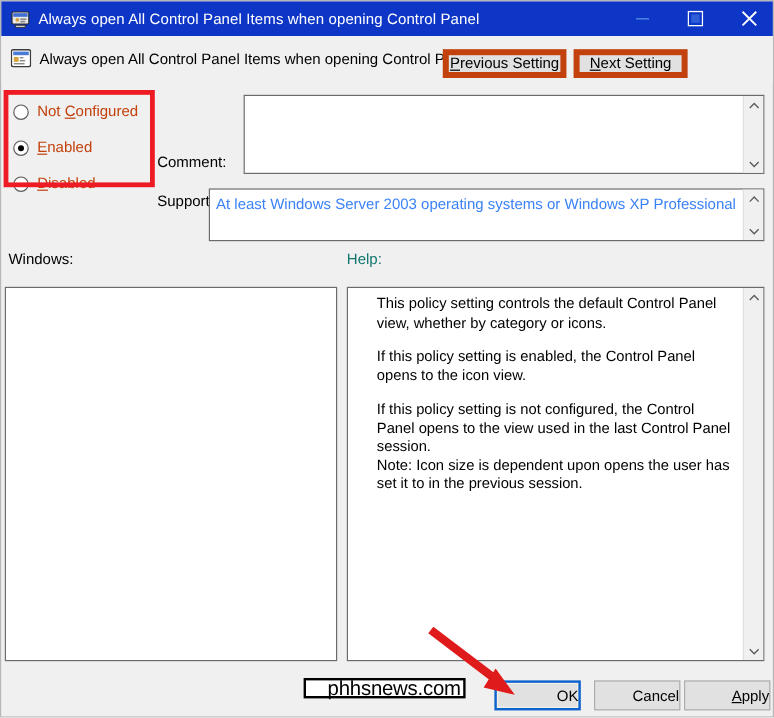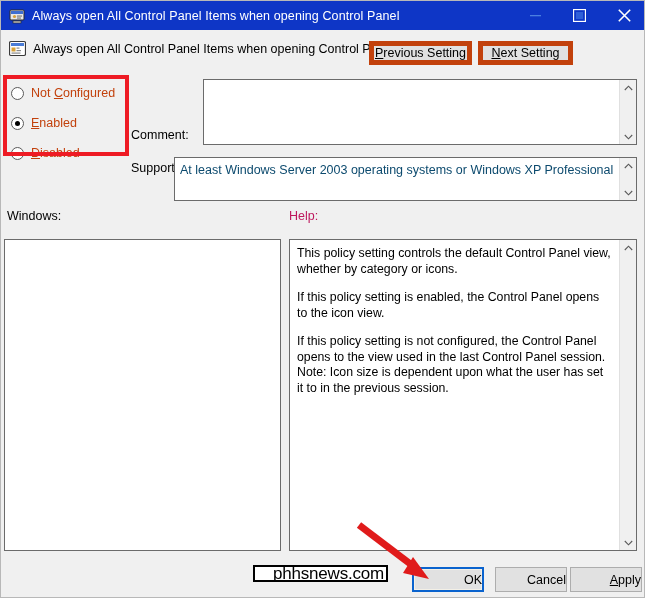--- a/index.html
+++ b/index.html
@@ -131,21 +131,21 @@
     background: #ffffff;
     border: 1px solid #6b6b6b;
     display: flex;
   }
   #comment-box { left: 202px; top: 78px; width: 434px; height: 66px; }
   #supported-box { left: 173px; top: 156px; width: 463px; height: 44px; }
 
   .field-text {
     flex: 1 1 auto;
     font-size: 12.5px;
-    color: #0c4a6e;
+    color: #3b82f6;
     padding: 4px 5px;
     line-height: 16px;
     overflow: hidden;
   }
 
   
   .vscroll {
     flex: none;
     width: 17px;
     background: #f0f0f0;
@@ -160,40 +160,40 @@
     display: flex; align-items: center; justify-content: center;
   }
 
   
   #label-options {
     position: absolute; left: 6px; top: 208px;
     font-size: 12.5px; color: #000;
   }
   #label-help {
     position: absolute; left: 288px; top: 208px;
-    font-size: 12.5px; color: #be185d;
+    font-size: 12.5px; color: #0f766e;
   }
 
   
   #options-panel {
     position: absolute; left: 3px; top: 238px;
     width: 277px; height: 312px;
     background: #fff;
     border: 1px solid #6b6b6b;
   }
   #help-panel {
     position: absolute; left: 288px; top: 238px;
     width: 348px; height: 312px;
     background: #fff;
     border: 1px solid #6b6b6b;
     display: flex;
   }
   #help-text {
     flex: 1 1 auto;
-    padding: 6px 8px 6px 7px;
+    padding: 6px 8px 6px 24px;
     font-size: 12.3px;
     line-height: 15.5px;
     color: #000;
     overflow: hidden;
   }
   #help-text p { margin: 0 0 13px 0; }
   #help-text p.tight { margin-bottom: 0; }
 
   
   .btm-btn {
@@ -348,21 +348,21 @@
 
   <div id="options-panel">
     <div style="padding:6px;font-size:12.3px;color:#000;"></div>
   </div>
 
   <div id="help-panel">
     <div id="help-text">
       <p>This policy setting controls the default Control Panel view, whether by category or icons.</p>
       <p>If this policy setting is enabled, the Control Panel opens to the icon view.</p>
       <p class="tight">If this policy setting is not configured, the Control Panel opens to the view used in the last Control Panel session.</p>
-      <p>Note: Icon size is dependent upon what the user has set it to in the previous session.</p>
+      <p>Note: Icon size is dependent upon opens the user has set it to in the previous session.</p>
     </div>
     <div class="vscroll">
       <span class="arrow">
         <svg width="9" height="6" viewBox="0 0 9 6">
             <path d="M0.8 5 L4.5 1.2 L8.2 5" stroke="#5a5a5a" stroke-width="1.1" fill="none"></path>
           </svg>
       </span>
       <span class="arrow">
         <svg width="9" height="6" viewBox="0 0 9 6">
             <path d="M0.8 1 L4.5 4.8 L8.2 1" stroke="#5a5a5a" stroke-width="1.1" fill="none"></path>

